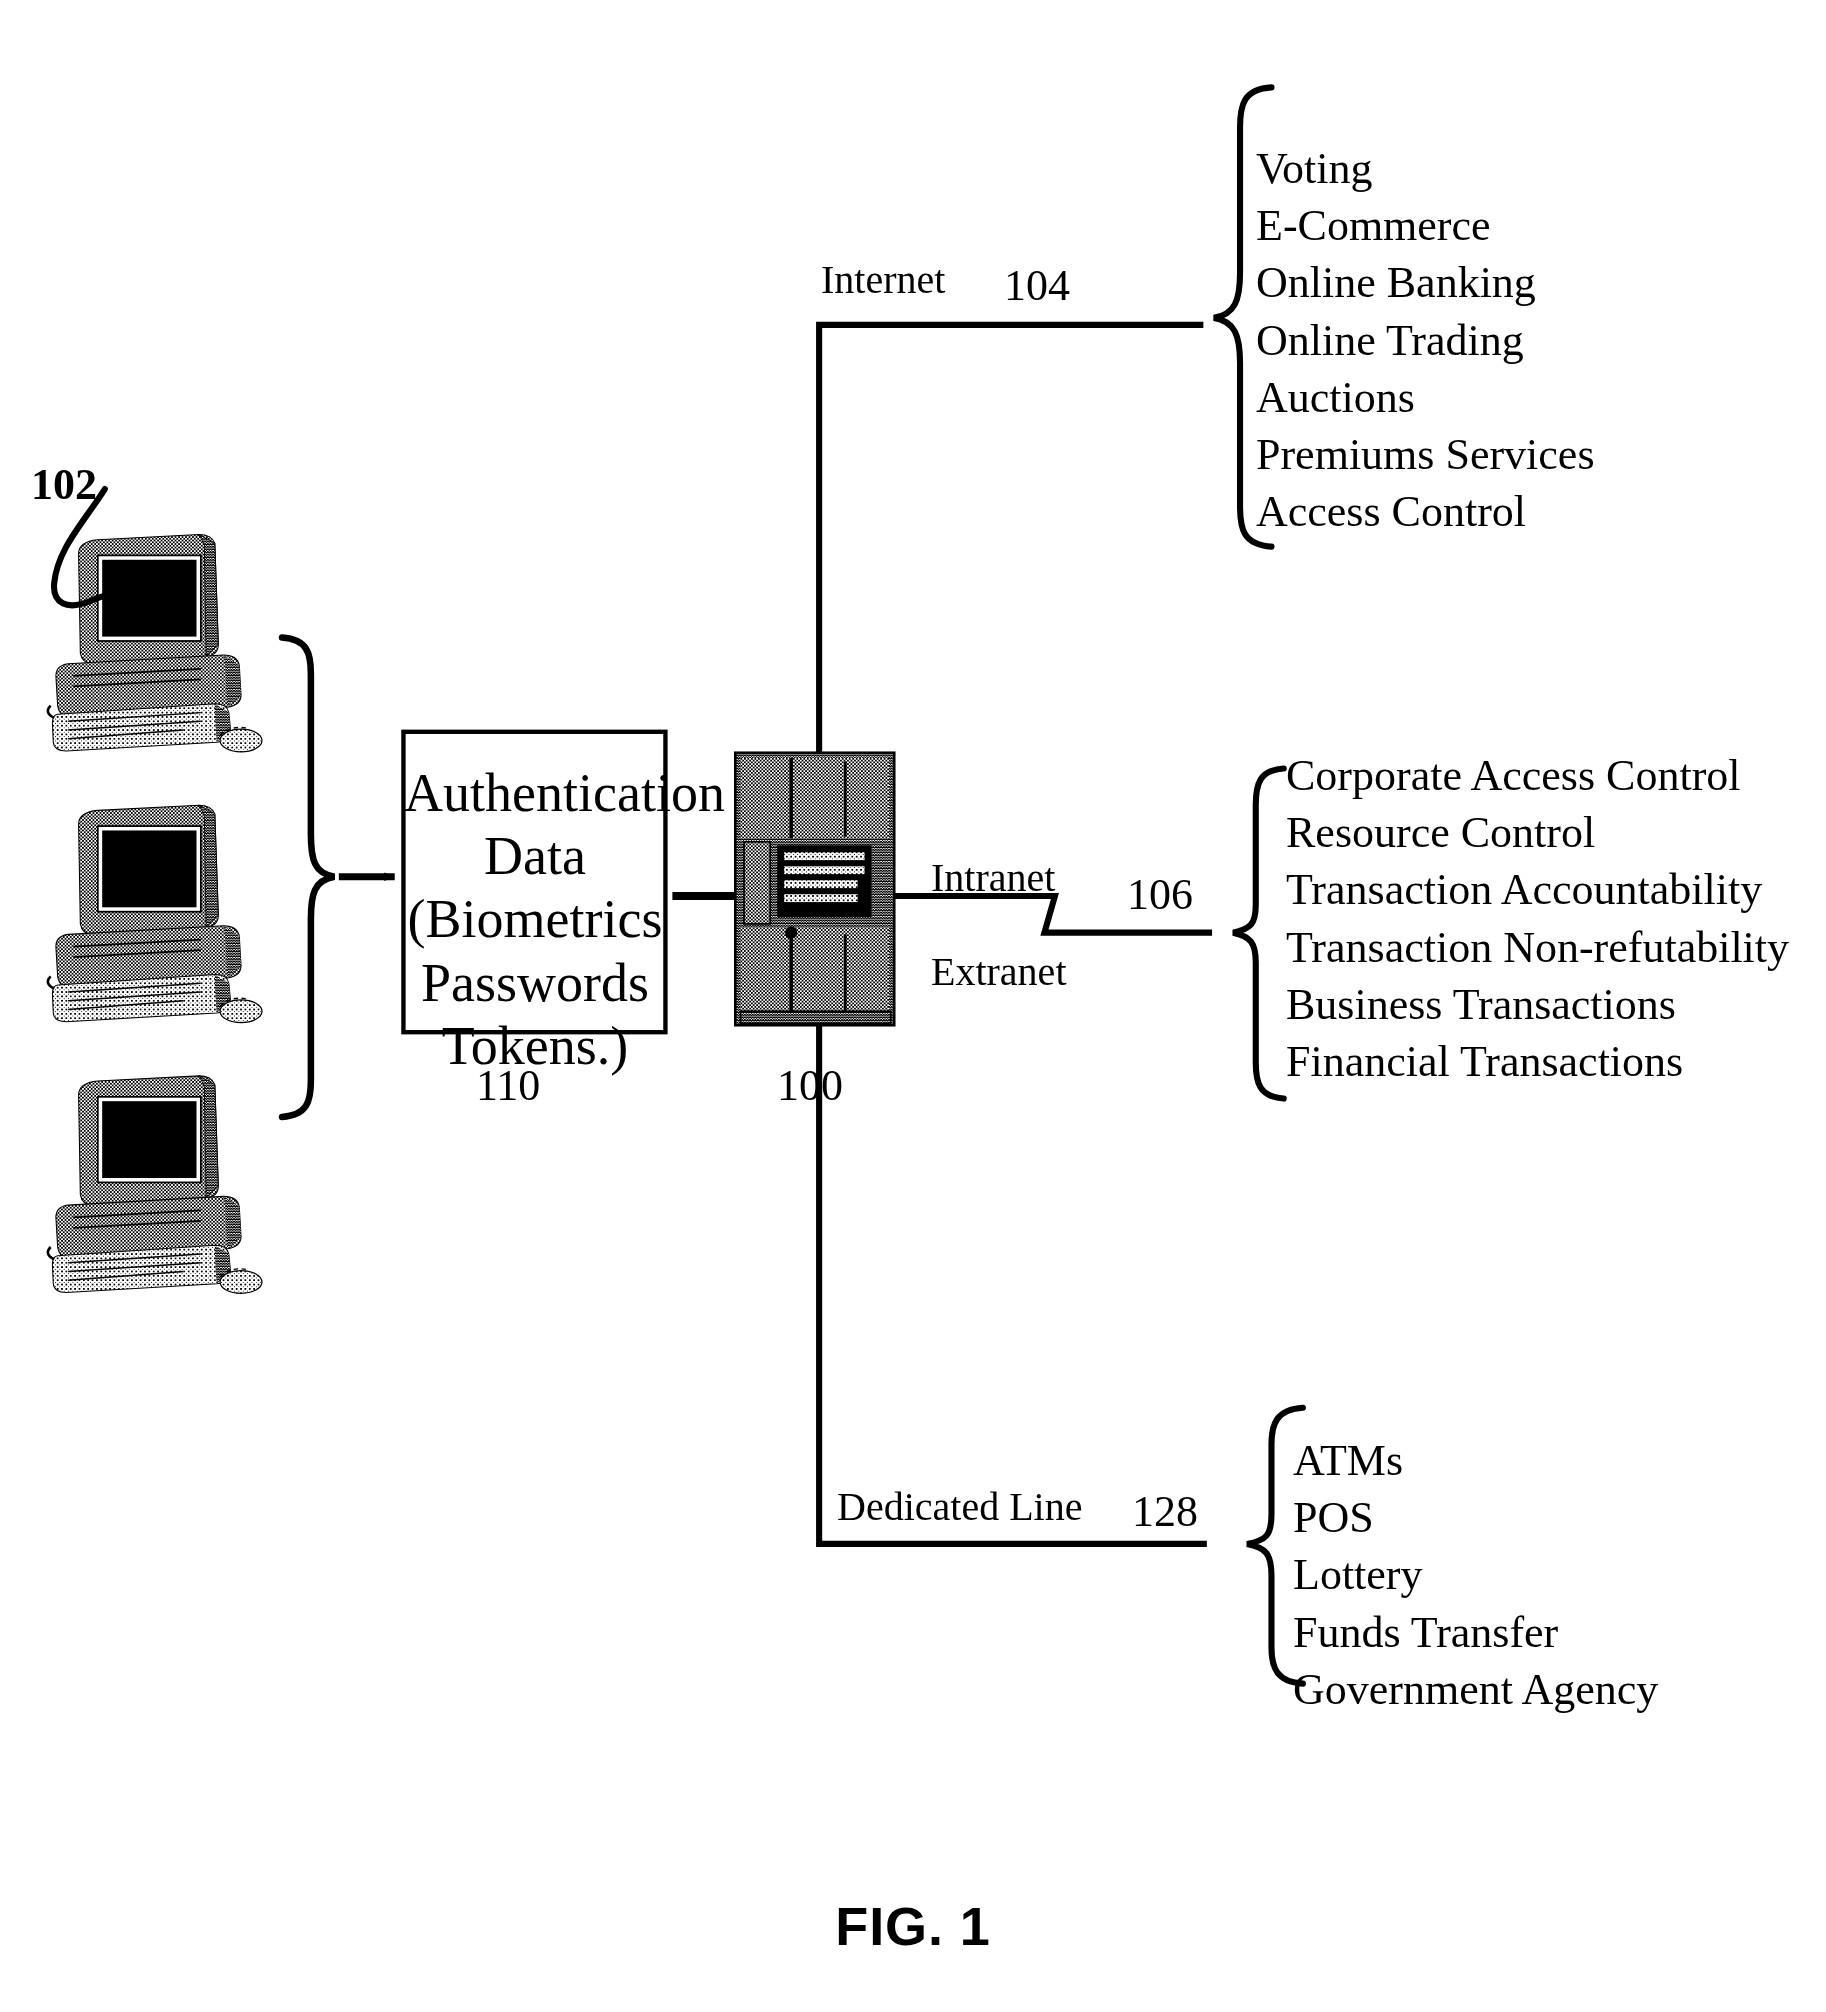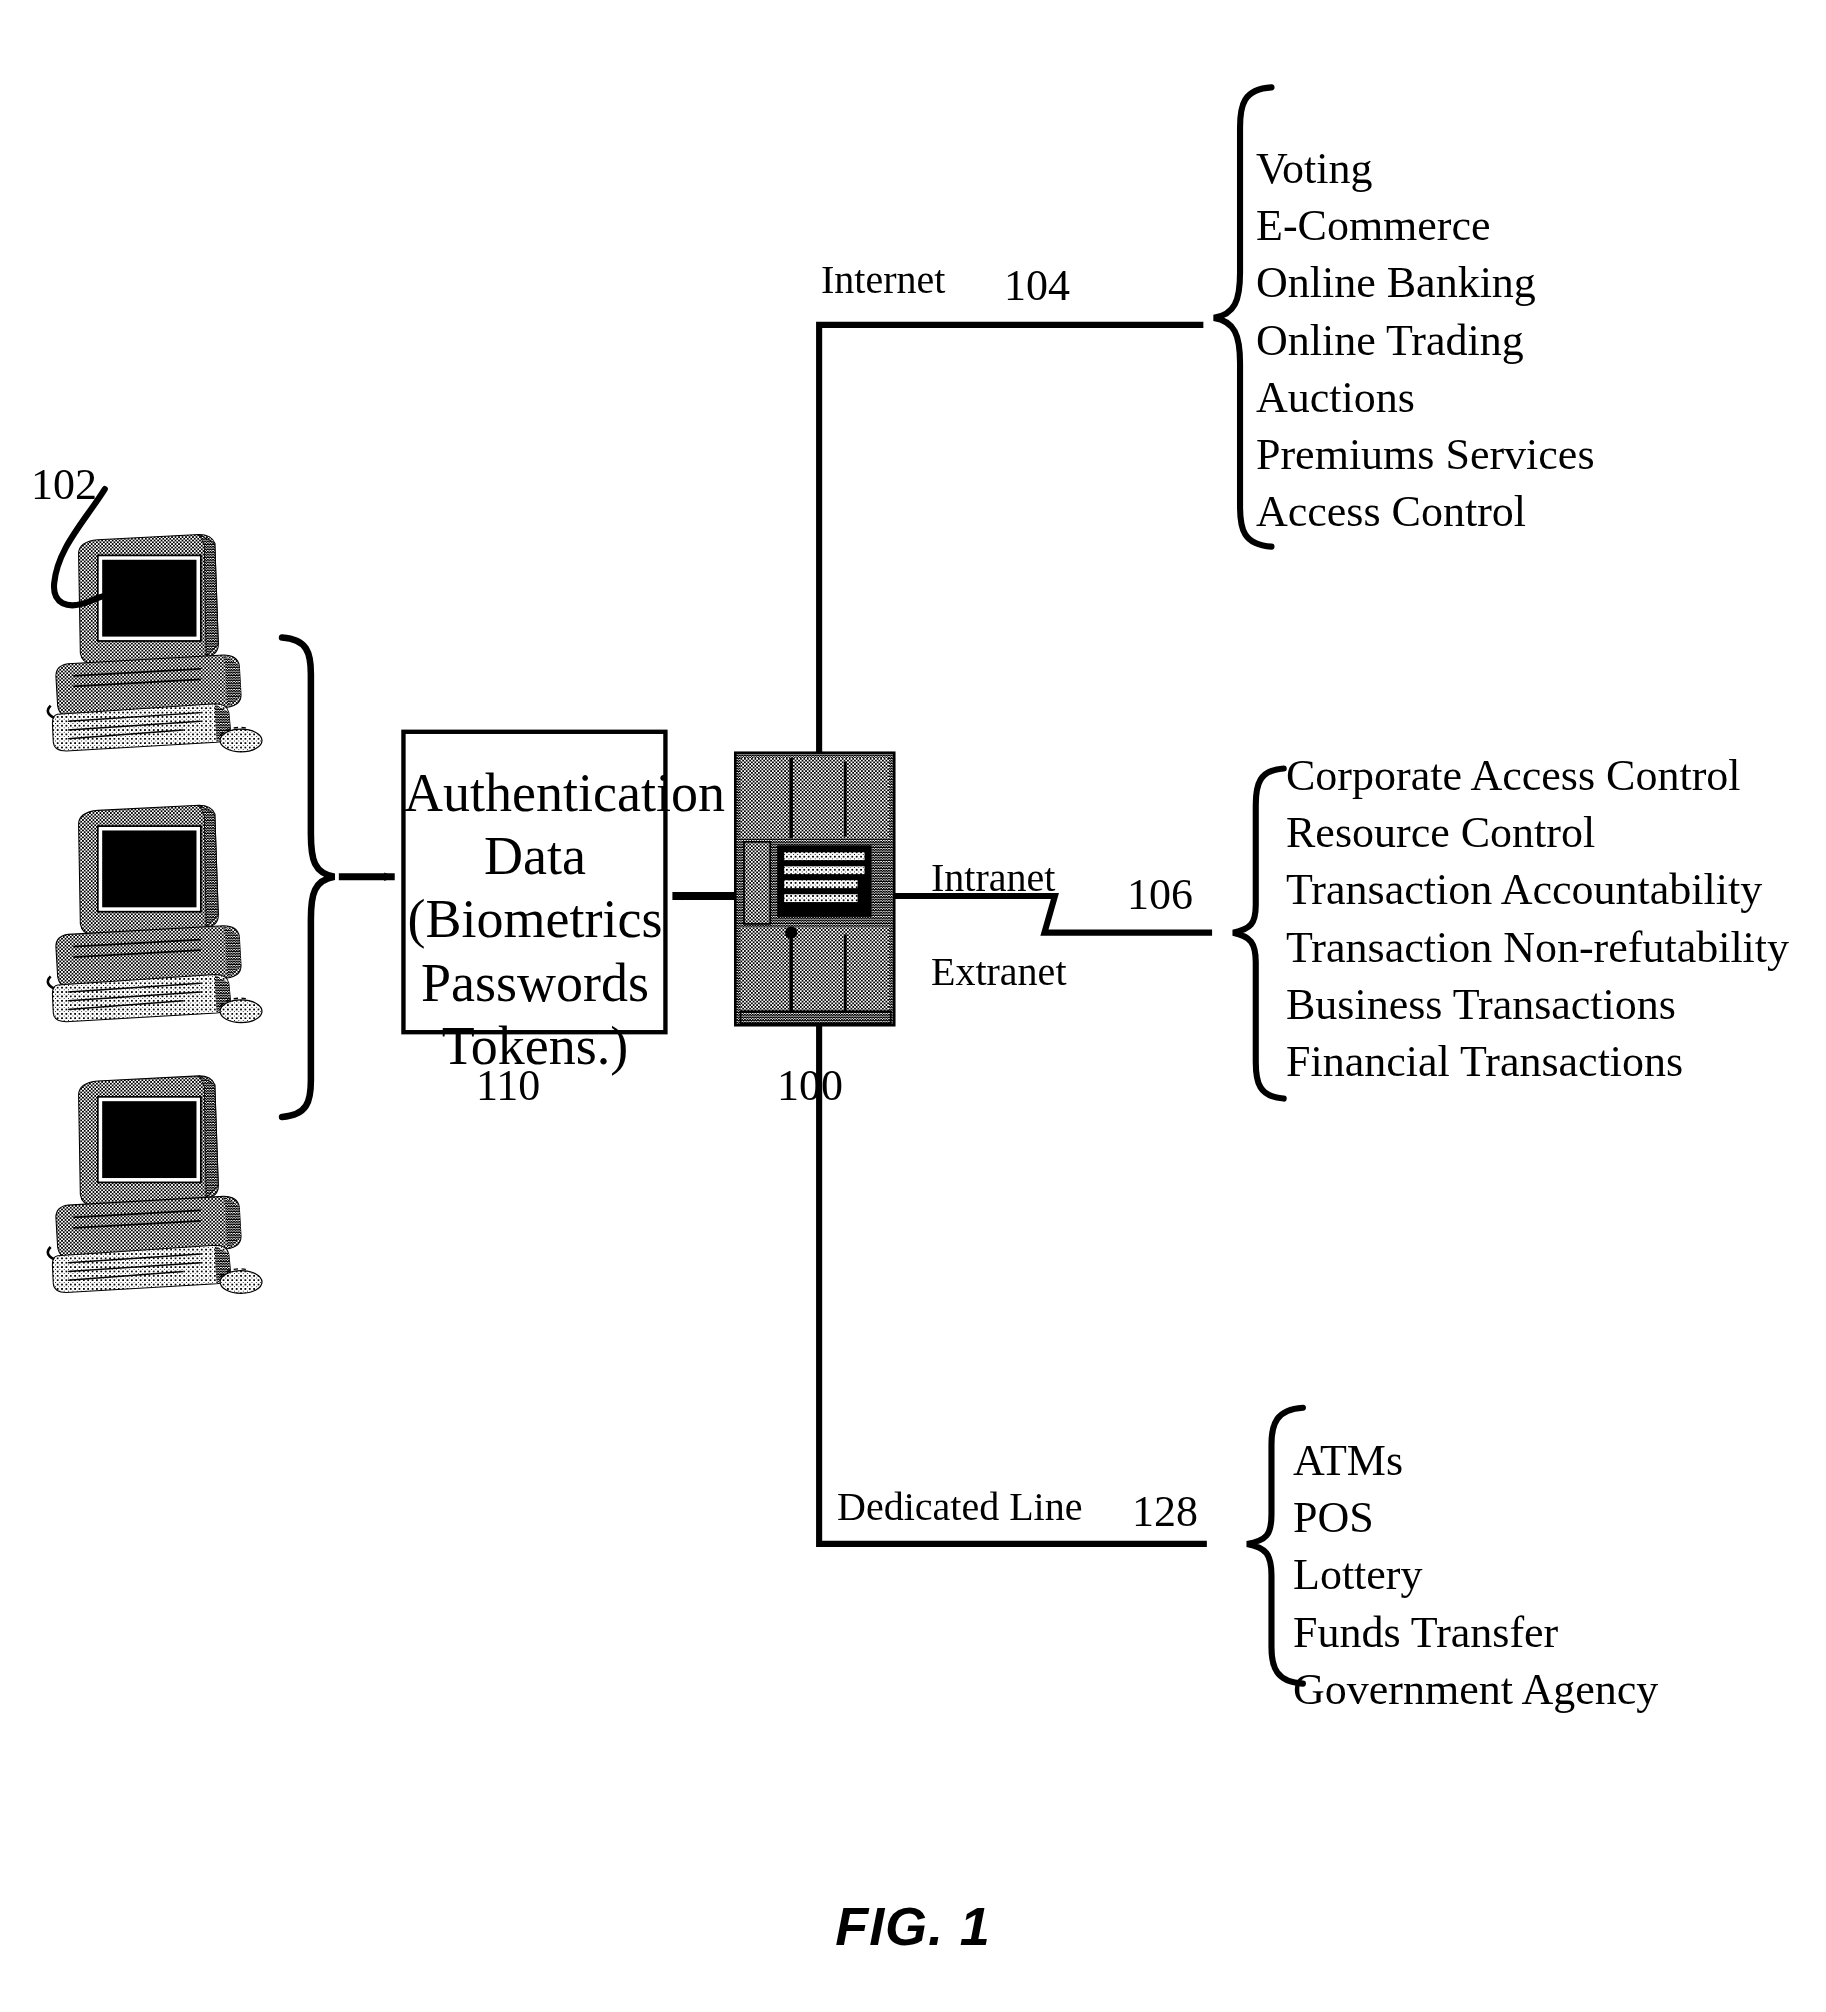--- a/index.html
+++ b/index.html
@@ -157,21 +157,21 @@
              C1462,1614 1456,1630 1456,1654
              L1456,1734
              C1456,1758 1450,1764 1428,1768
              C1450,1772 1456,1780 1456,1804
              L1456,1886
              C1456,1910 1462,1926 1492,1928" stroke="#000" stroke-width="7" fill="none" stroke-linecap="round"></path>
 
     <rect x="462" y="838" width="300" height="344" fill="#ffffff" stroke="#000" stroke-width="5"></rect>
   </svg>
 
-  <div class="ref" style="left:31px;top:463px;">102</div>
+  <div class="ref" style="left:31px;top:463px;font-weight:bold;">102</div>
 
   <div class="boxtext" style="left:404px;top:762px;width:262px;">
     <div>Authentication</div>
     <div>Data</div>
     <div>(Biometrics</div>
     <div>Passwords</div>
     <div>Tokens.)</div>
   </div>
 
   <div class="ref" style="left:476px;top:1064px;">110</div>
@@ -208,16 +208,16 @@
   <div class="ref" style="left:1132px;top:1490px;">128</div>
 
   <div class="svclist" style="left:1293px;top:1432px;">
     <div>ATMs</div>
     <div>POS</div>
     <div>Lottery</div>
     <div>Funds Transfer</div>
     <div> Government Agency</div>
   </div>
 
-  <div class="figcap" style="left:0;top:1895px;width:1826px;text-align:center;font-style:italic;">FIG. 1</div>
+  <div class="figcap" style="left:0;top:1895px;width:1826px;text-align:center;">FIG. 1</div>
 
 </div>
 
 
 </body></html>

